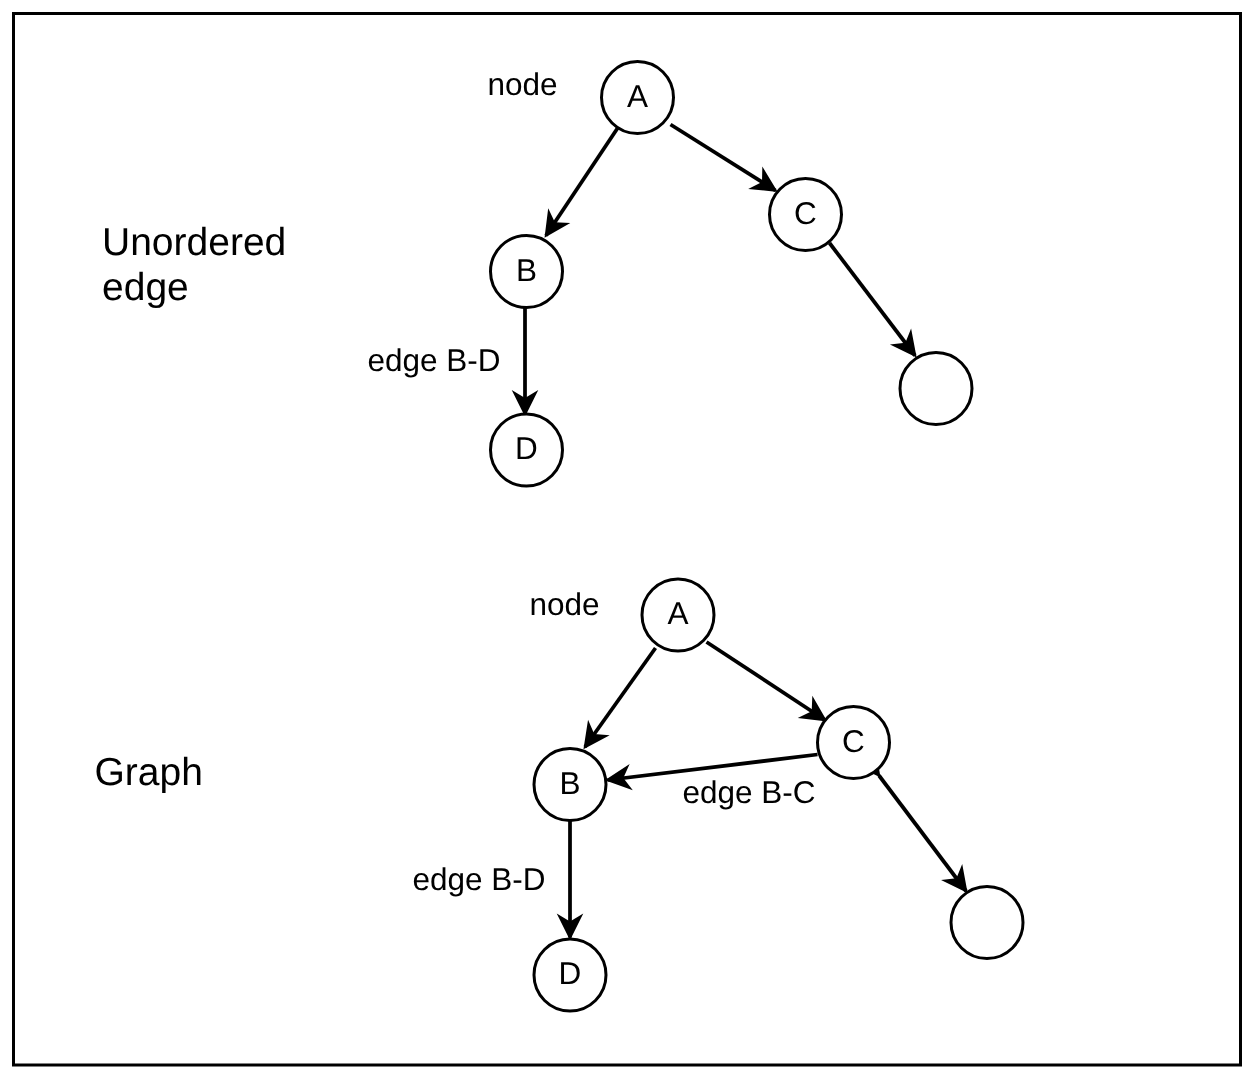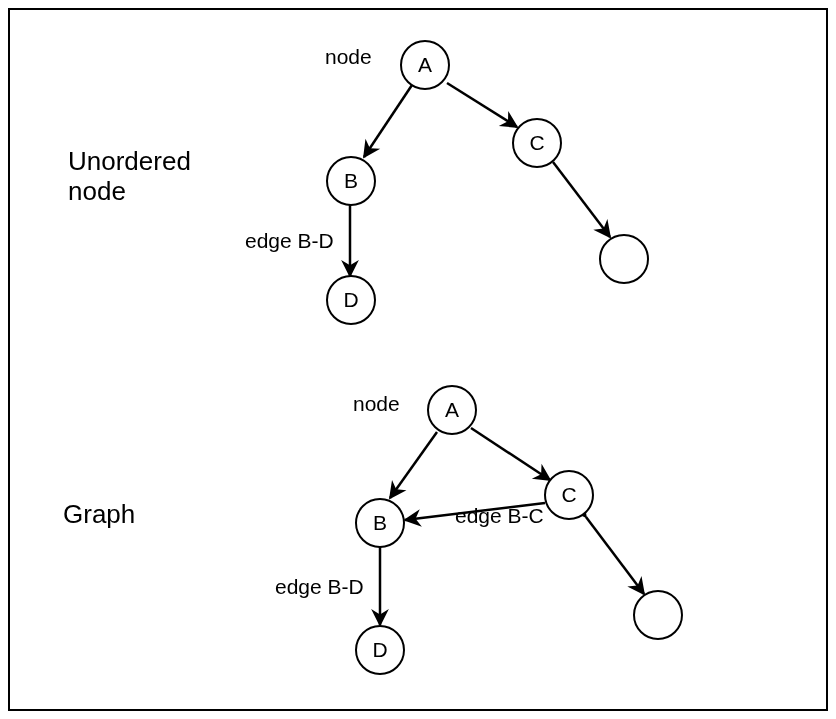--- a/index.html
+++ b/index.html
@@ -80,21 +80,21 @@
     <line x1="471" y1="428" x2="550" y2="480" stroke="#000" stroke-width="2.5" marker-end="url(#ah)"></line>
 
     <line x1="545" y1="503" x2="405" y2="520" stroke="#000" stroke-width="2.5" marker-end="url(#ah)"></line>
 
     <line x1="380" y1="547" x2="380" y2="625" stroke="#000" stroke-width="2.5" marker-end="url(#ah)"></line>
 
     <line x1="586" y1="517" x2="644" y2="594" stroke="#000" stroke-width="2.5" marker-start="url(#ah)" marker-end="url(#ah)"></line>
   </svg>
 
   <div class="label big-label" style="left:68px; top:147px;">Unordered
-node</div>
+edge</div>
 
   <div class="label" style="left:325px; top:45px;">node</div>
 
   <div class="label" style="left:245px; top:229px;">edge B-D</div>
 
   <div class="node" style="left:400px; top:40px;">
     <span>A</span>
   </div>
   <div class="node" style="left:326px; top:156px;">
     <span>B</span>
@@ -106,21 +106,21 @@
     <span>D</span>
   </div>
   <div class="node" style="left:599px; top:234px;"></div>
 
   <div class="label big-label" style="left:63px; top:500px;">Graph</div>
 
   <div class="label" style="left:353px; top:392px;">node</div>
 
   <div class="label" style="left:275px; top:575px;">edge B-D</div>
 
-  <div class="label" style="left:455px; top:504px;">edge B-C</div>
+  <div class="label" style="left:455px; top:517px;">edge B-C</div>
 
   <div class="node" style="left:427px; top:385px;">
     <span>A</span>
   </div>
   <div class="node" style="left:355px; top:498px;">
     <span>B</span>
   </div>
   <div class="node" style="left:544px; top:470px;">
     <span>C</span>
   </div>

